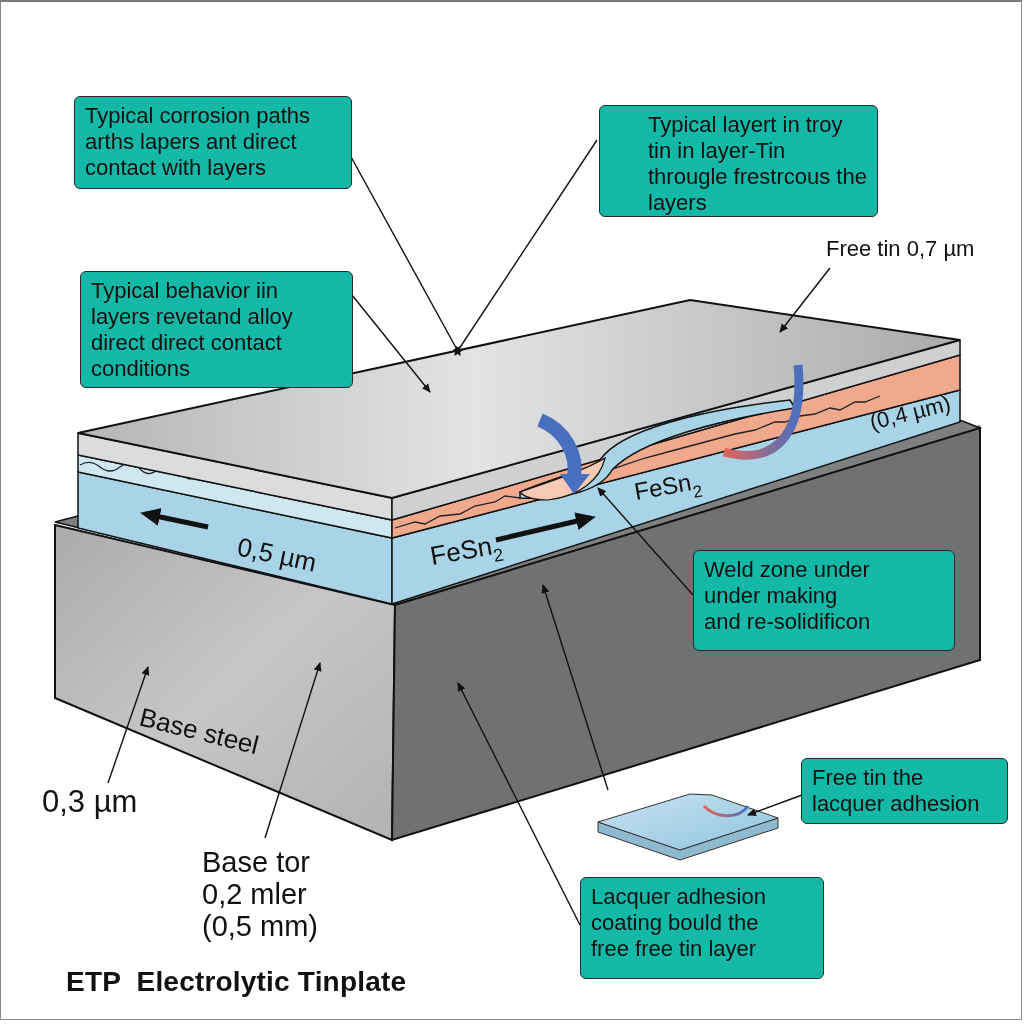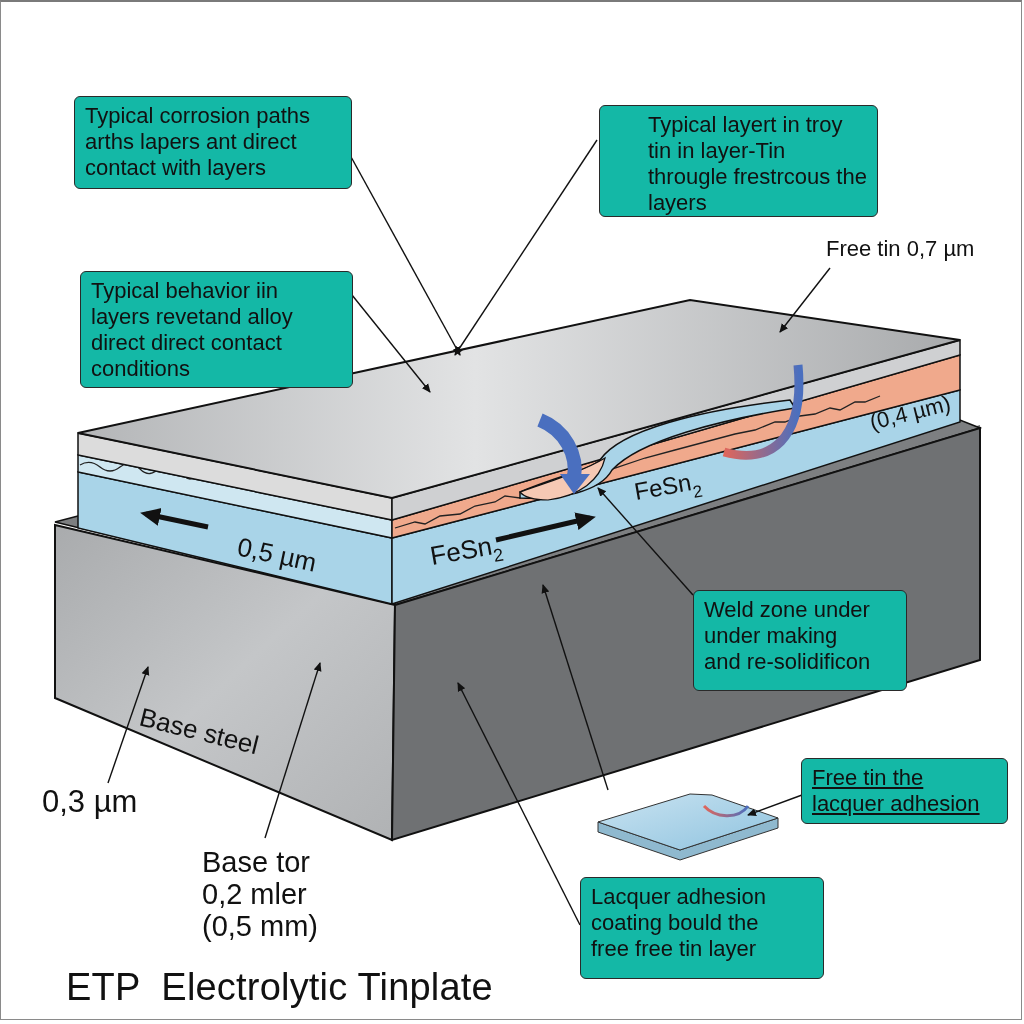--- a/index.html
+++ b/index.html
@@ -1,21 +1,21 @@
 <!DOCTYPE html>
 <html><head>
 <meta charset="utf-8">
 <style>
   html, body { margin: 0; padding: 0; background: #ffffff; }
   body { width: 1024px; height: 1024px; position: relative; overflow: hidden; font-family: "Liberation Sans", sans-serif; }
   .frame { position: absolute; left: 0; top: 0; width: 1022px; height: 1020px; border: 1px solid #8a8a8a; border-top: 2px solid #7a7a7a; box-sizing: border-box; }
   svg.diagram { position: absolute; left: 0; top: 0; }
   .callout { position: absolute; background: #14b8a6; border: 1.5px solid #2a2a2a; border-radius: 6px; box-sizing: border-box; color: #111; font-size: 22px; line-height: 26px; padding: 6px 10px; white-space: pre-line; }
   .free-label { position: absolute; color: #111; font-size: 22px; line-height: 26px; white-space: pre-line; }
-  .title { position: absolute; left: 66px; top: 966px; font-size: 38px; font-weight: normal; color: #111; letter-spacing: 0.2px; white-space: pre; }
+  .title { position: absolute; left: 66px; top: 966px; font-size: 28px; font-weight: bold; color: #111; letter-spacing: 0.2px; white-space: pre; }
   .svgtext { font-family: "Liberation Sans", sans-serif; fill: #111; }
 </style>
 </head>
 <body>
 
 <div class="frame"></div>
 
 <svg class="diagram" width="1024" height="1024" viewBox="0 0 1024 1024">
   <defs>
     <linearGradient id="gTop" x1="0" y1="0" x2="1" y2="0">
@@ -112,24 +112,24 @@
 arths lapers ant direct
 contact with layers</div>
 <div class="callout" style="left:80px; top:228px; width:273px; height:117px;margin-top:43px;">Typical behavior iin
 layers revetand alloy
 direct direct contact
 conditions</div>
 <div class="callout" style="left:599px; top:105px; width:279px; height:112px;padding-left:48px;">Typical layert in troy
 tin in layer-Tin
 througle frestrcous the
 layers</div>
-<div class="callout" style="left:693px; top:550px; width:214px; height:101px;margin-top:40px;">Weld zone under
+<div class="callout" style="left:693px; top:550px; width:262px; height:101px;">Weld zone under
 under making
 and re-solidificon</div>
-<div class="callout" style="left:801px; top:758px; width:207px; height:66px;text-decoration:underline;">Free tin the
+<div class="callout" style="left:801px; top:758px; width:207px; height:66px;">Free tin the
 lacquer adhesion</div>
 <div class="callout" style="left:580px; top:877px; width:244px; height:102px;">Lacquer adhesion
 coating bould the
 free free tin layer</div>
 
 <div class="free-label" style="left:826px; top:236px;">Free tin  0,7 µm</div>
 <div class="free-label" style="left:42px; top:789px; font-size:31px;">0,3 µm</div>
 <div class="free-label" style="left:202px; top:846px; font-size:29px; line-height:32px;">Base tor
  0,2 mler
 (0,5 mm)</div>

